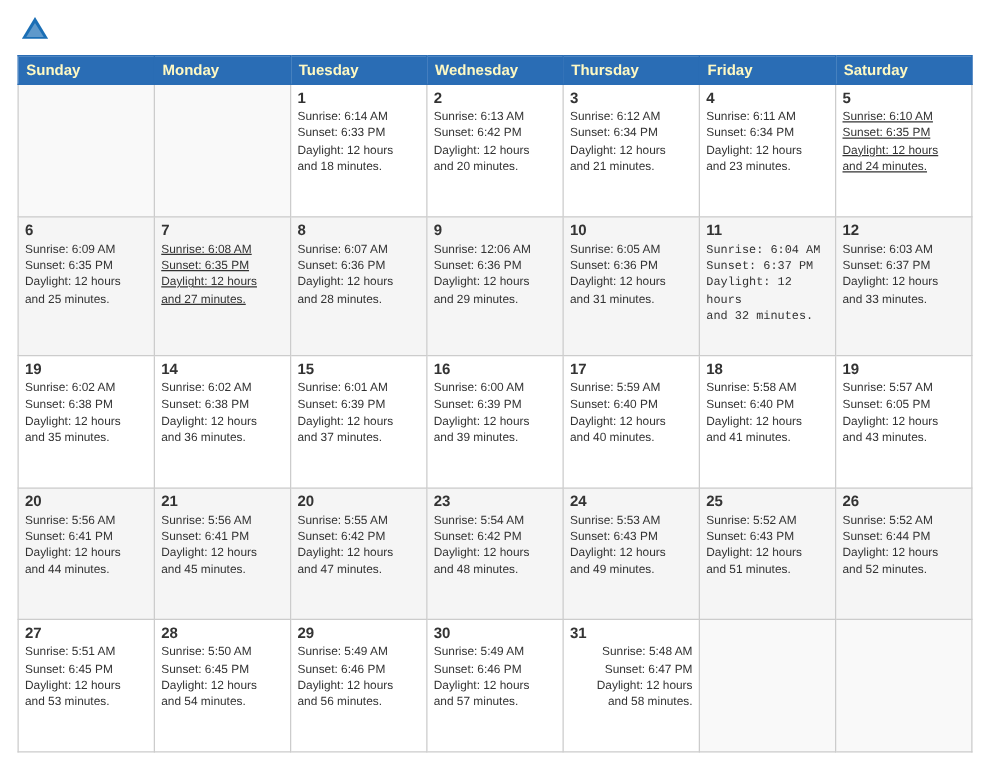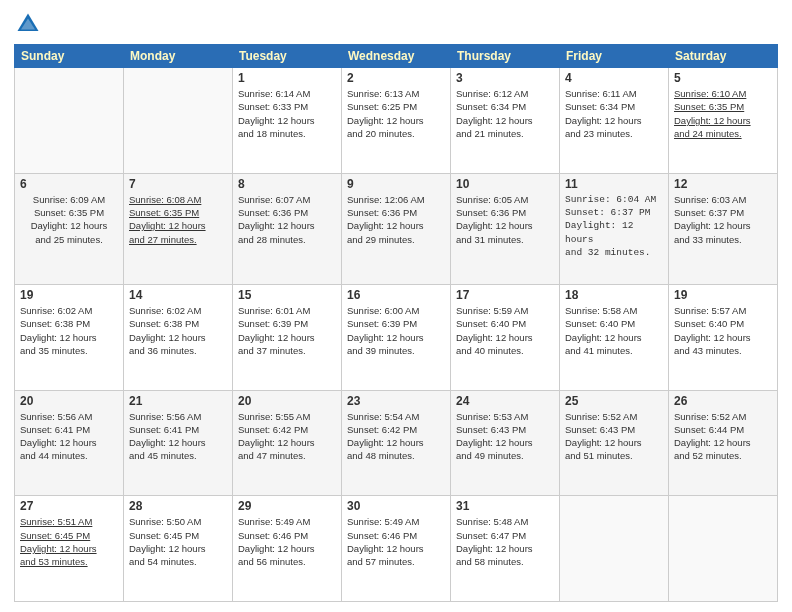--- a/index.html
+++ b/index.html
@@ -140,21 +140,21 @@
           <td>
             <span class="day-number">1</span>
             <div class="day-info" style="white-space: pre-line;">Sunrise: 6:14 AM
 Sunset: 6:33 PM
 Daylight: 12 hours
 and 18 minutes.</div>
           </td>
           <td>
             <span class="day-number">2</span>
             <div class="day-info" style="white-space: pre-line;">Sunrise: 6:13 AM
-Sunset: 6:25 PM
+Sunset: 6:42 PM
 Daylight: 12 hours
 and 20 minutes.</div>
           </td>
           <td>
             <span class="day-number">3</span>
             <div class="day-info" style="white-space: pre-line;">Sunrise: 6:12 AM
 Sunset: 6:34 PM
 Daylight: 12 hours
 and 21 minutes.</div>
           </td>
@@ -169,21 +169,21 @@
             <span class="day-number">5</span>
             <div class="day-info" style="white-space: pre-line; text-decoration: underline;">Sunrise: 6:10 AM
 Sunset: 6:35 PM
 Daylight: 12 hours
 and 24 minutes.</div>
           </td>
         </tr>
         <tr>
           <td>
             <span class="day-number">6</span>
-            <div class="day-info" style="white-space: pre-line; text-align: center;">Sunrise: 6:09 AM
+            <div class="day-info" style="white-space: pre-line;">Sunrise: 6:09 AM
 Sunset: 6:35 PM
 Daylight: 12 hours
 and 25 minutes.</div>
           </td>
           <td>
             <span class="day-number">7</span>
             <div class="day-info" style="white-space: pre-line; text-decoration: underline;">Sunrise: 6:08 AM
 Sunset: 6:35 PM
 Daylight: 12 hours
 and 27 minutes.</div>
@@ -263,21 +263,21 @@
           <td>
             <span class="day-number">18</span>
             <div class="day-info" style="white-space: pre-line;">Sunrise: 5:58 AM
 Sunset: 6:40 PM
 Daylight: 12 hours
 and 41 minutes.</div>
           </td>
           <td>
             <span class="day-number">19</span>
             <div class="day-info" style="white-space: pre-line;">Sunrise: 5:57 AM
-Sunset: 6:40 PM
+Sunset: 6:05 PM
 Daylight: 12 hours
 and 43 minutes.</div>
           </td>
         </tr>
         <tr>
           <td>
             <span class="day-number">20</span>
             <div class="day-info" style="white-space: pre-line;">Sunrise: 5:56 AM
 Sunset: 6:41 PM
 Daylight: 12 hours
@@ -322,21 +322,21 @@
             <span class="day-number">26</span>
             <div class="day-info" style="white-space: pre-line;">Sunrise: 5:52 AM
 Sunset: 6:44 PM
 Daylight: 12 hours
 and 52 minutes.</div>
           </td>
         </tr>
         <tr>
           <td>
             <span class="day-number">27</span>
-            <div class="day-info" style="white-space: pre-line; text-decoration: underline;">Sunrise: 5:51 AM
+            <div class="day-info" style="white-space: pre-line;">Sunrise: 5:51 AM
 Sunset: 6:45 PM
 Daylight: 12 hours
 and 53 minutes.</div>
           </td>
           <td>
             <span class="day-number">28</span>
             <div class="day-info" style="white-space: pre-line;">Sunrise: 5:50 AM
 Sunset: 6:45 PM
 Daylight: 12 hours
 and 54 minutes.</div>
@@ -350,21 +350,21 @@
           </td>
           <td>
             <span class="day-number">30</span>
             <div class="day-info" style="white-space: pre-line;">Sunrise: 5:49 AM
 Sunset: 6:46 PM
 Daylight: 12 hours
 and 57 minutes.</div>
           </td>
           <td>
             <span class="day-number">31</span>
-            <div class="day-info" style="white-space: pre-line;">Sunrise: 5:48 AM
+            <div class="day-info" style="white-space: pre-line; text-align: right;">Sunrise: 5:48 AM
 Sunset: 6:47 PM
 Daylight: 12 hours
 and 58 minutes.</div>
           </td>
           <td class="empty"></td>
           <td class="empty"></td>
         </tr>
       </tbody>
   </table>
 </div>

